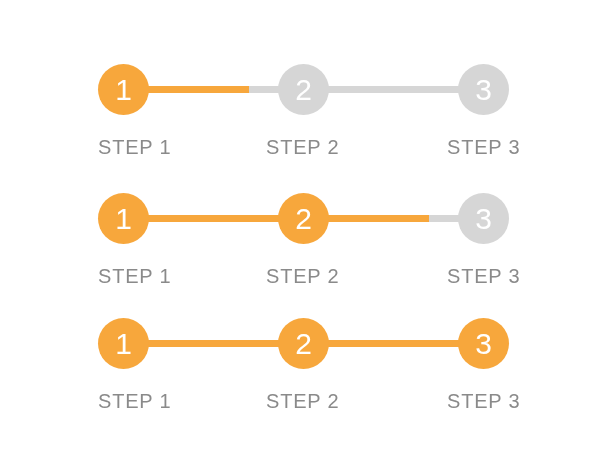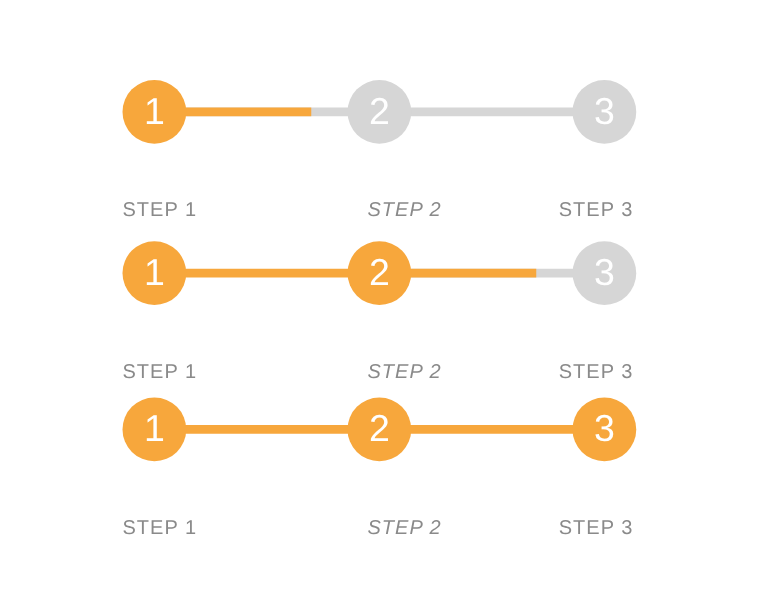--- a/index.html
+++ b/index.html
@@ -57,28 +57,27 @@
   .num {
     color: var(--number, #ffffff);
     font-size: 30px;
     font-weight: 400;
     line-height: 1;
     user-select: none;
   }
   .step-label {
     position: absolute;
     top: 72px;
-    font-size: 16px;
+    font-size: 20px;
     letter-spacing: 0.8px;
     color: var(--label, #8a8a8a);
     white-space: nowrap;
-    margin-top: 24px;
   }
   .step-label.l1 { left: 0; }
-  .step-label.l2 { left: 196px; font-style: italic; }
+  .step-label.l2 { left: 168px; }
   .step-label.l3 { left: 349px; }
 </style>
 </head>
 <body>
 
 <div class="canvas">
 
   <div class="stepper row-1">
     <div class="track t1">
       <div class="fill" style="width: 70%;"></div>

